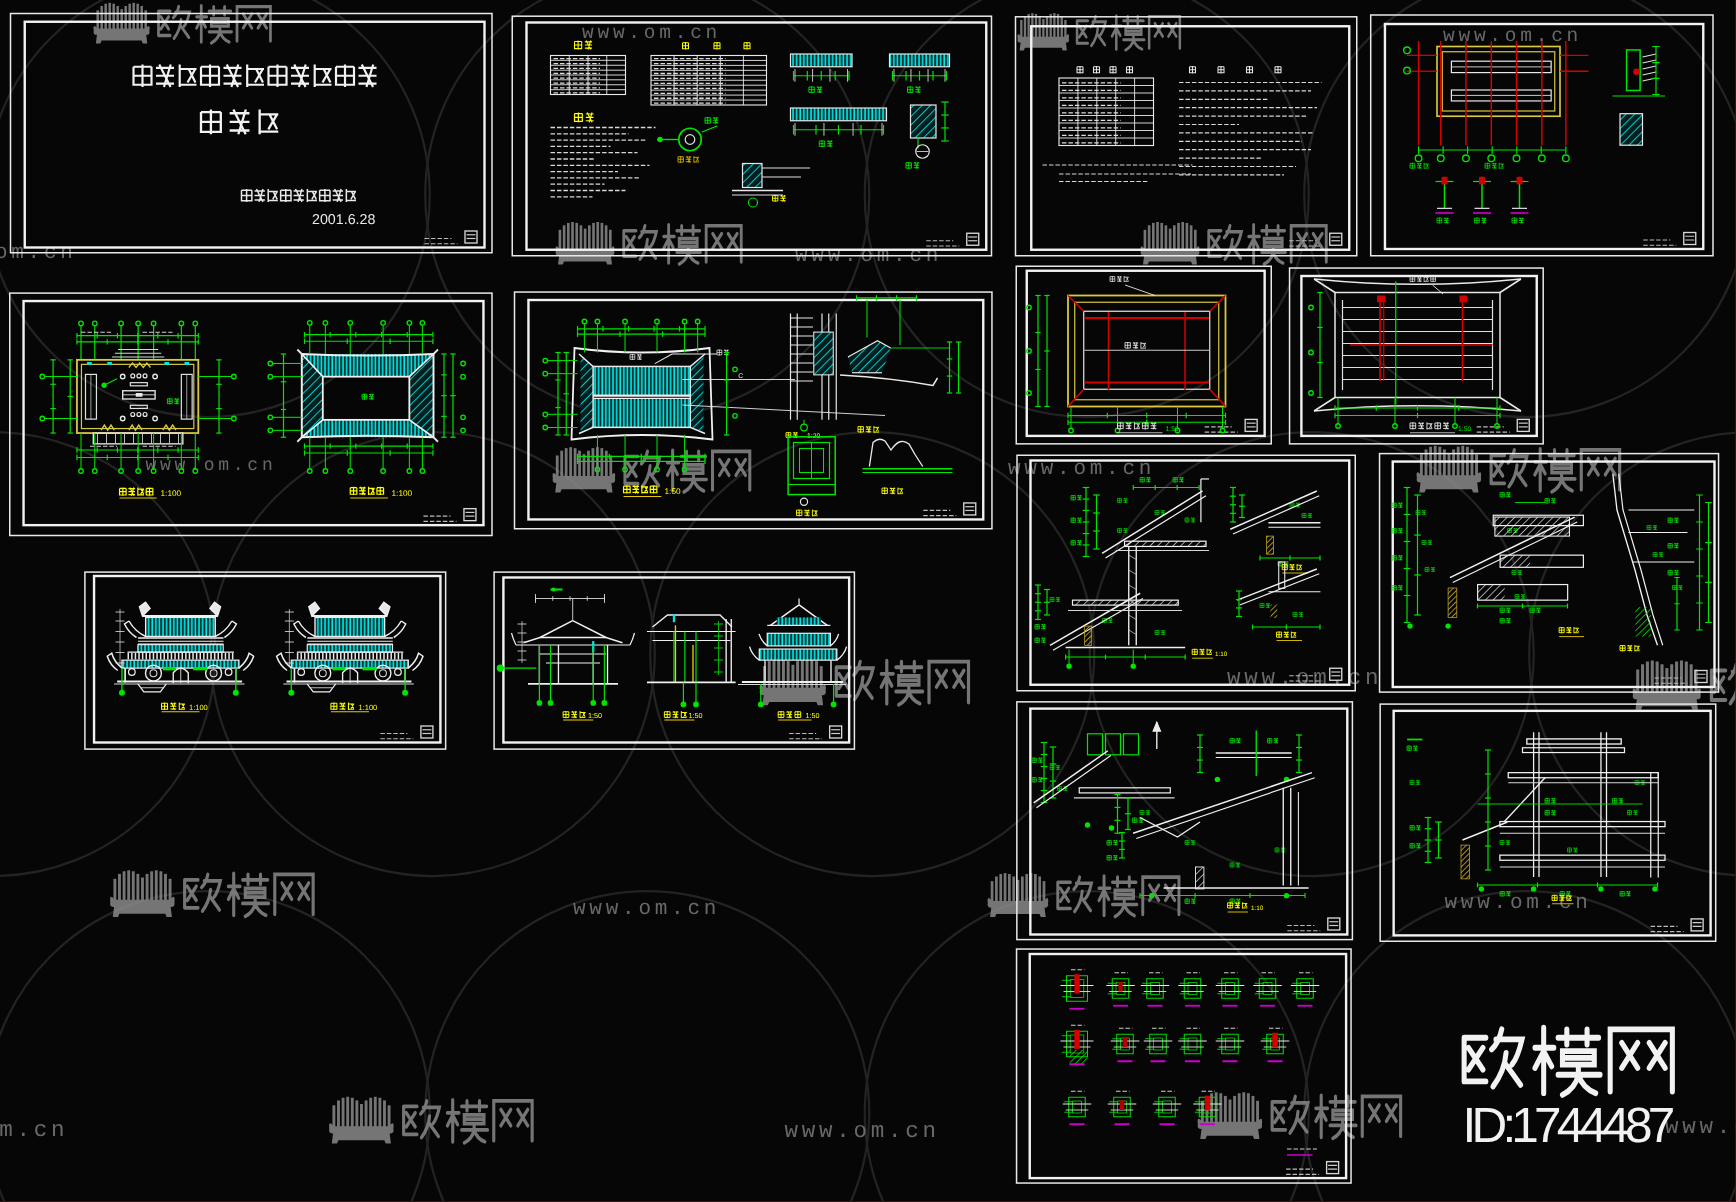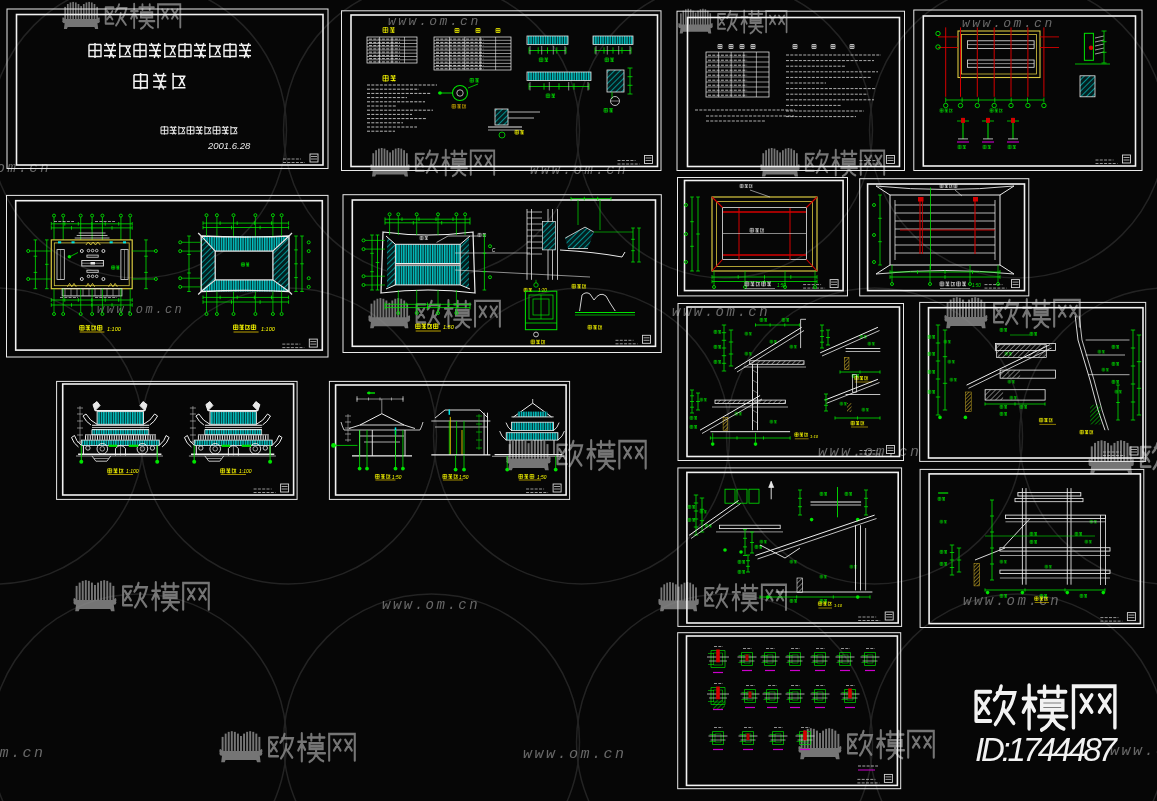--- a/index.html
+++ b/index.html
@@ -1,15 +1,15 @@
 <!DOCTYPE html>
 <html><head><meta charset="utf-8">
 <style>
 html,body{margin:0;padding:0;background:#060606;}
-#wrap{position:relative;width:1157px;height:801px;background:#ef4444;overflow:hidden;font-style:italic;}
+#wrap{position:relative;width:1157px;height:801px;background:#ef4444;overflow:hidden;}
 svg{display:block;}
 </style></head><body>
 <div id="wrap">
 <svg width="1157" height="801" viewBox="0 0 1157 801" xmlns="http://www.w3.org/2000/svg">
 <defs>
 <pattern id="cyv" patternUnits="userSpaceOnUse" width="2.4" height="4">
  <rect width="2.4" height="4" fill="#062a2a"></rect>
  <line x1="0.7" y1="0" x2="0.7" y2="4" stroke="#00e8e8" stroke-width="1.1"></line>
 </pattern>
 <pattern id="cyd" patternUnits="userSpaceOnUse" width="4" height="4" patternTransform="rotate(45)">

